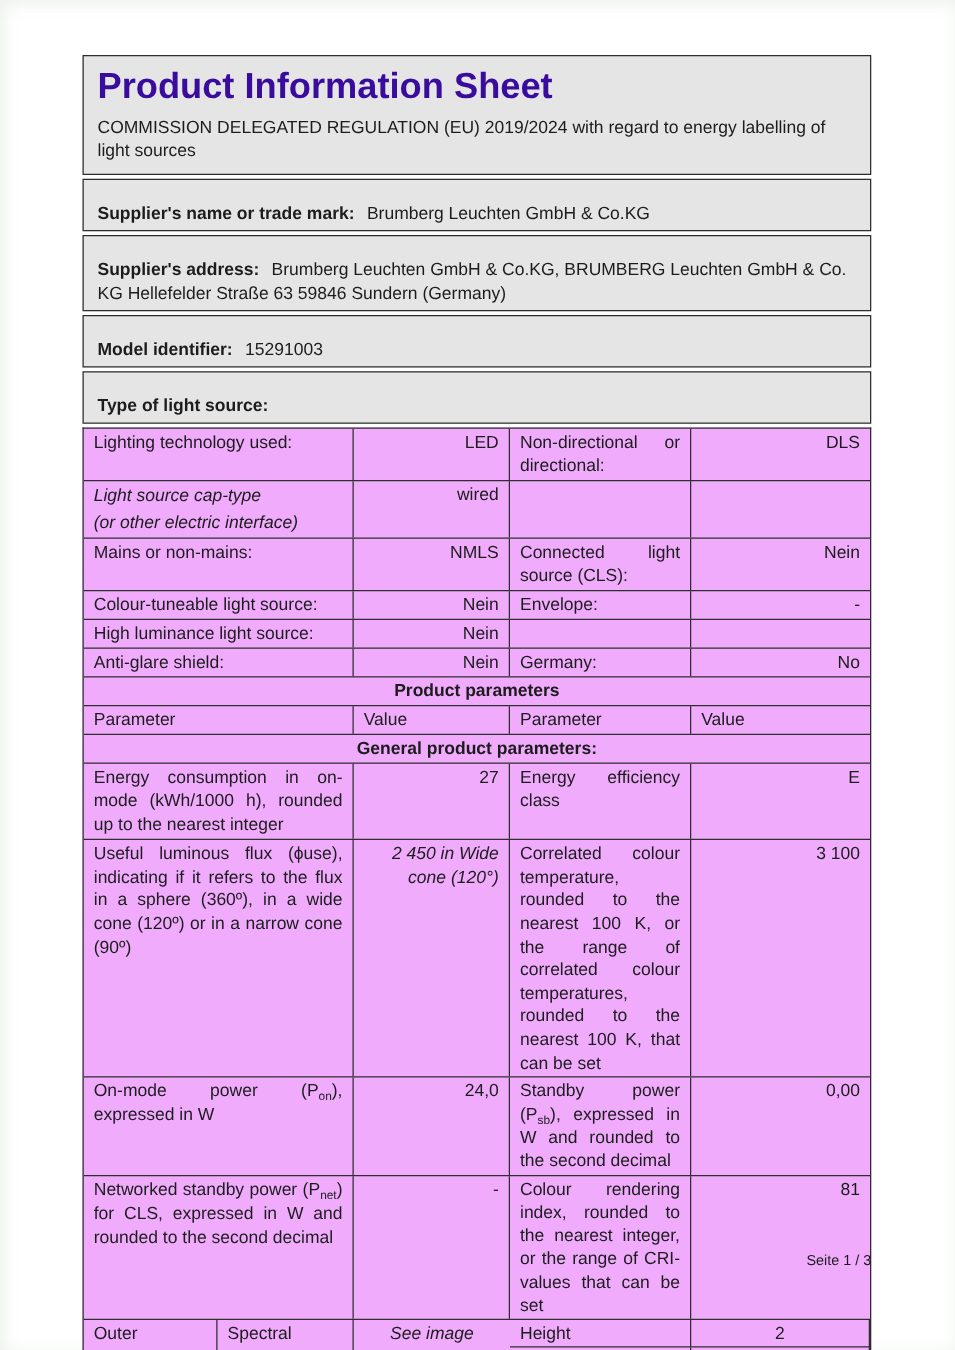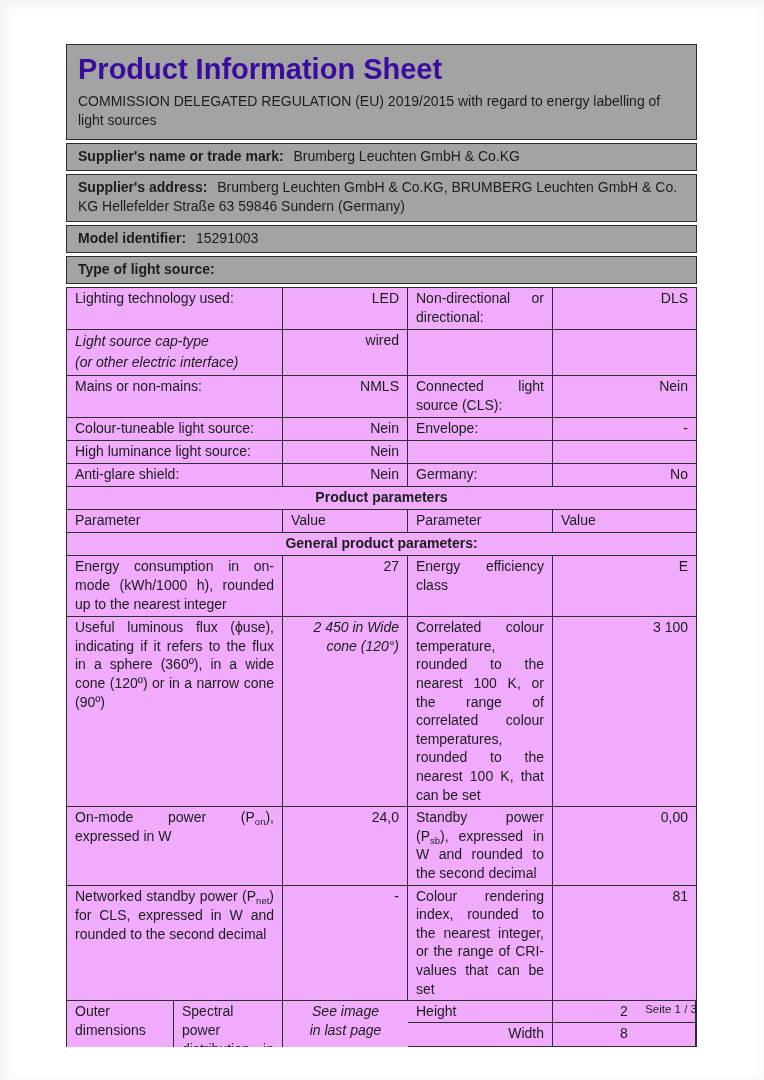--- a/index.html
+++ b/index.html
@@ -5,30 +5,30 @@
   * { margin:0; padding:0; box-sizing:border-box; }
   html,body { background:#ffffff; }
   .page {
     position:relative; width:764px; height:1080px; background:#fff;
     font-family:"Liberation Sans", sans-serif; color:#1c1c1c;
     overflow:hidden;
     box-shadow: inset 3px 3px 14px rgba(150,175,150,0.18);
   }
   .content { position:absolute; left:66px; top:44px; width:631px; }
 
-  .box { border:1.5px solid #2e2e2e; background:#a3a3a3; margin-bottom:3px; }
+  .box { border:1.5px solid #2e2e2e; background:#e5e5e5; margin-bottom:3px; }
 
   .title-box { padding:6px 9px 9px 11px; min-height:90px; }
   .doc-title {
     font-size:29px; font-weight:bold; color:var(--title-color,#3A0C9D);
     letter-spacing:0px; line-height:1.25; margin-bottom:5px;
   }
   .doc-subtitle { font-size:14px; line-height:19px; color:#1c1c1c; }
 
-  .info-row { padding:3px 11px 4px; min-height:24px; font-size:14px; line-height:19px; }
+  .info-row { padding:17px 11px 4px; min-height:24px; font-size:14px; line-height:19px; }
   .info-row .lbl { font-weight:bold; }
   .info-row .val { margin-left:6px; }
   .addr-row { min-height:48px; }
 
   
   .spec-table {
     border:1.5px solid #2e2e2e; border-bottom:none; background:#f0abfc;
   }
   .trow {
     display:grid; grid-template-columns:216px 125px 145px 1fr;
@@ -70,21 +70,21 @@
   }
 </style>
 </head>
 <body>
 
 <div class="page">
   <div class="content">
 
     <div class="box title-box">
       <div class="doc-title">Product Information Sheet</div>
-      <div class="doc-subtitle">COMMISSION DELEGATED REGULATION (EU) 2019/2015 with regard to energy labelling of light sources</div>
+      <div class="doc-subtitle">COMMISSION DELEGATED REGULATION (EU) 2019/2024 with regard to energy labelling of light sources</div>
     </div>
 
     <div class="box info-row">
       <span class="lbl">Supplier's name or trade mark:</span>
       <span class="val">Brumberg Leuchten GmbH &amp; Co.KG</span>
     </div>
 
     <div class="box info-row addr-row">
       <span class="lbl">Supplier's address:</span>
       <span class="val">Brumberg Leuchten GmbH &amp; Co.KG, BRUMBERG Leuchten GmbH &amp; Co. KG Hellefelder Straße 63 59846 Sundern (Germany)</span>

